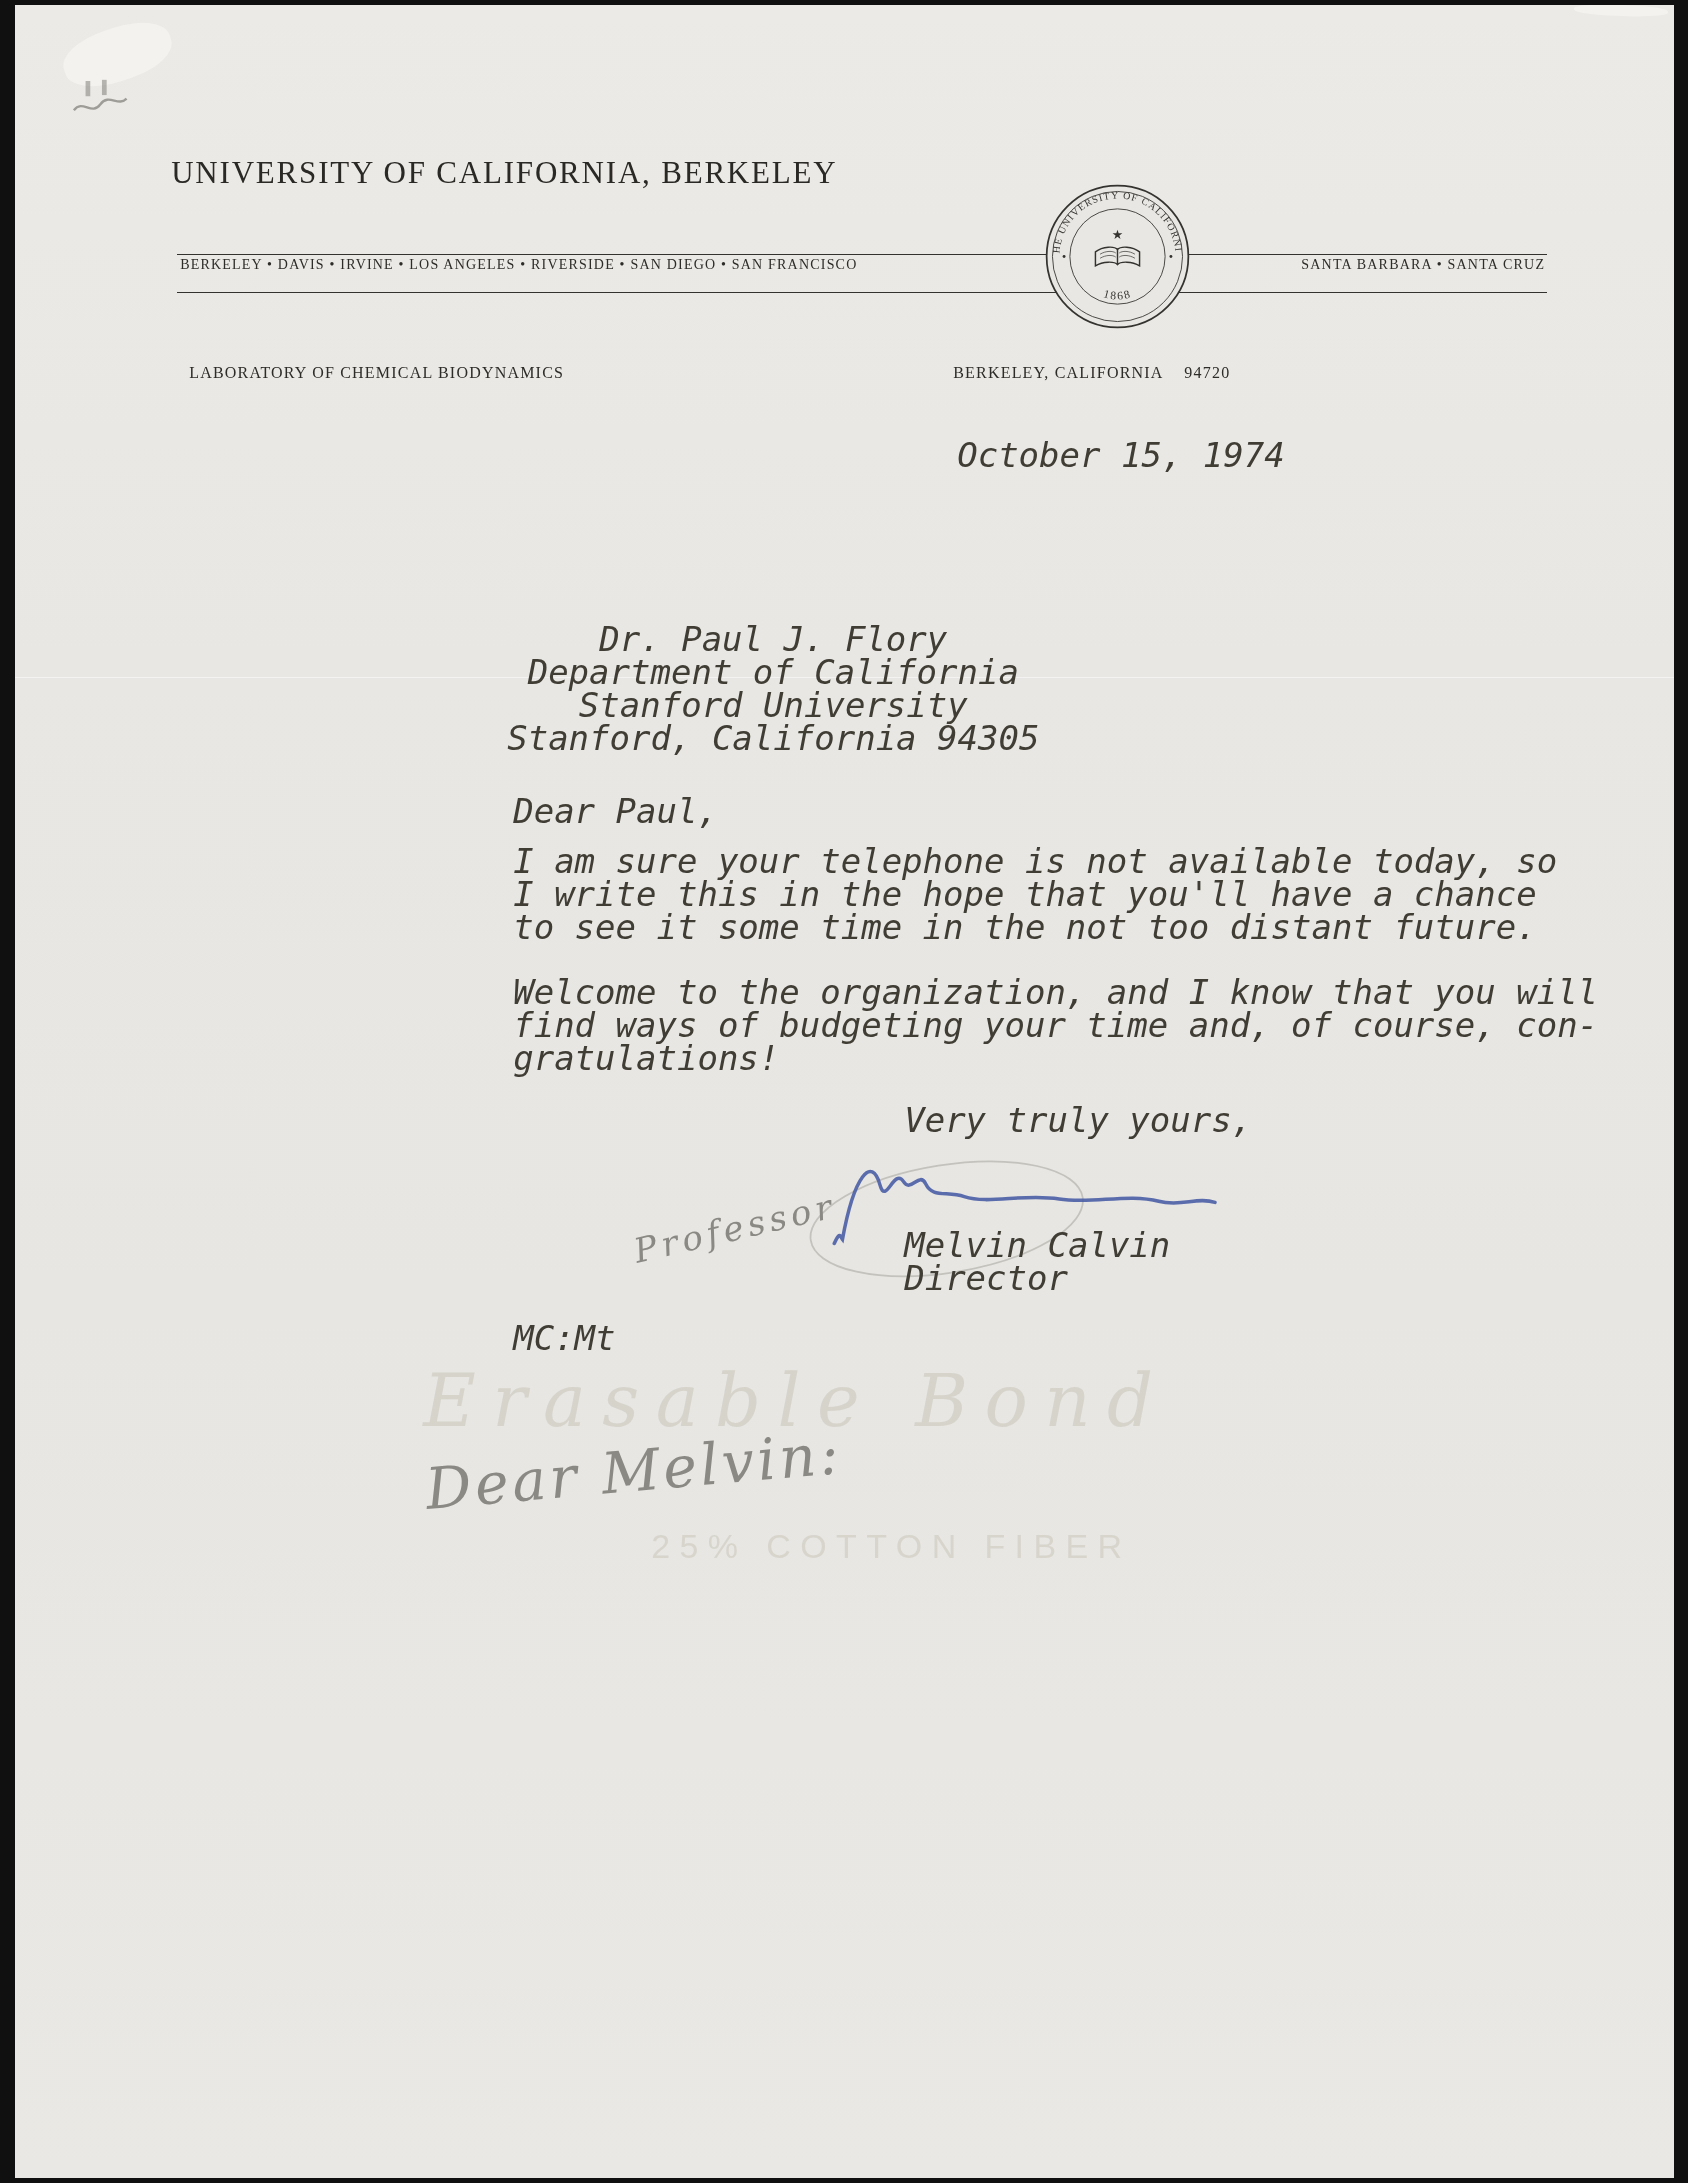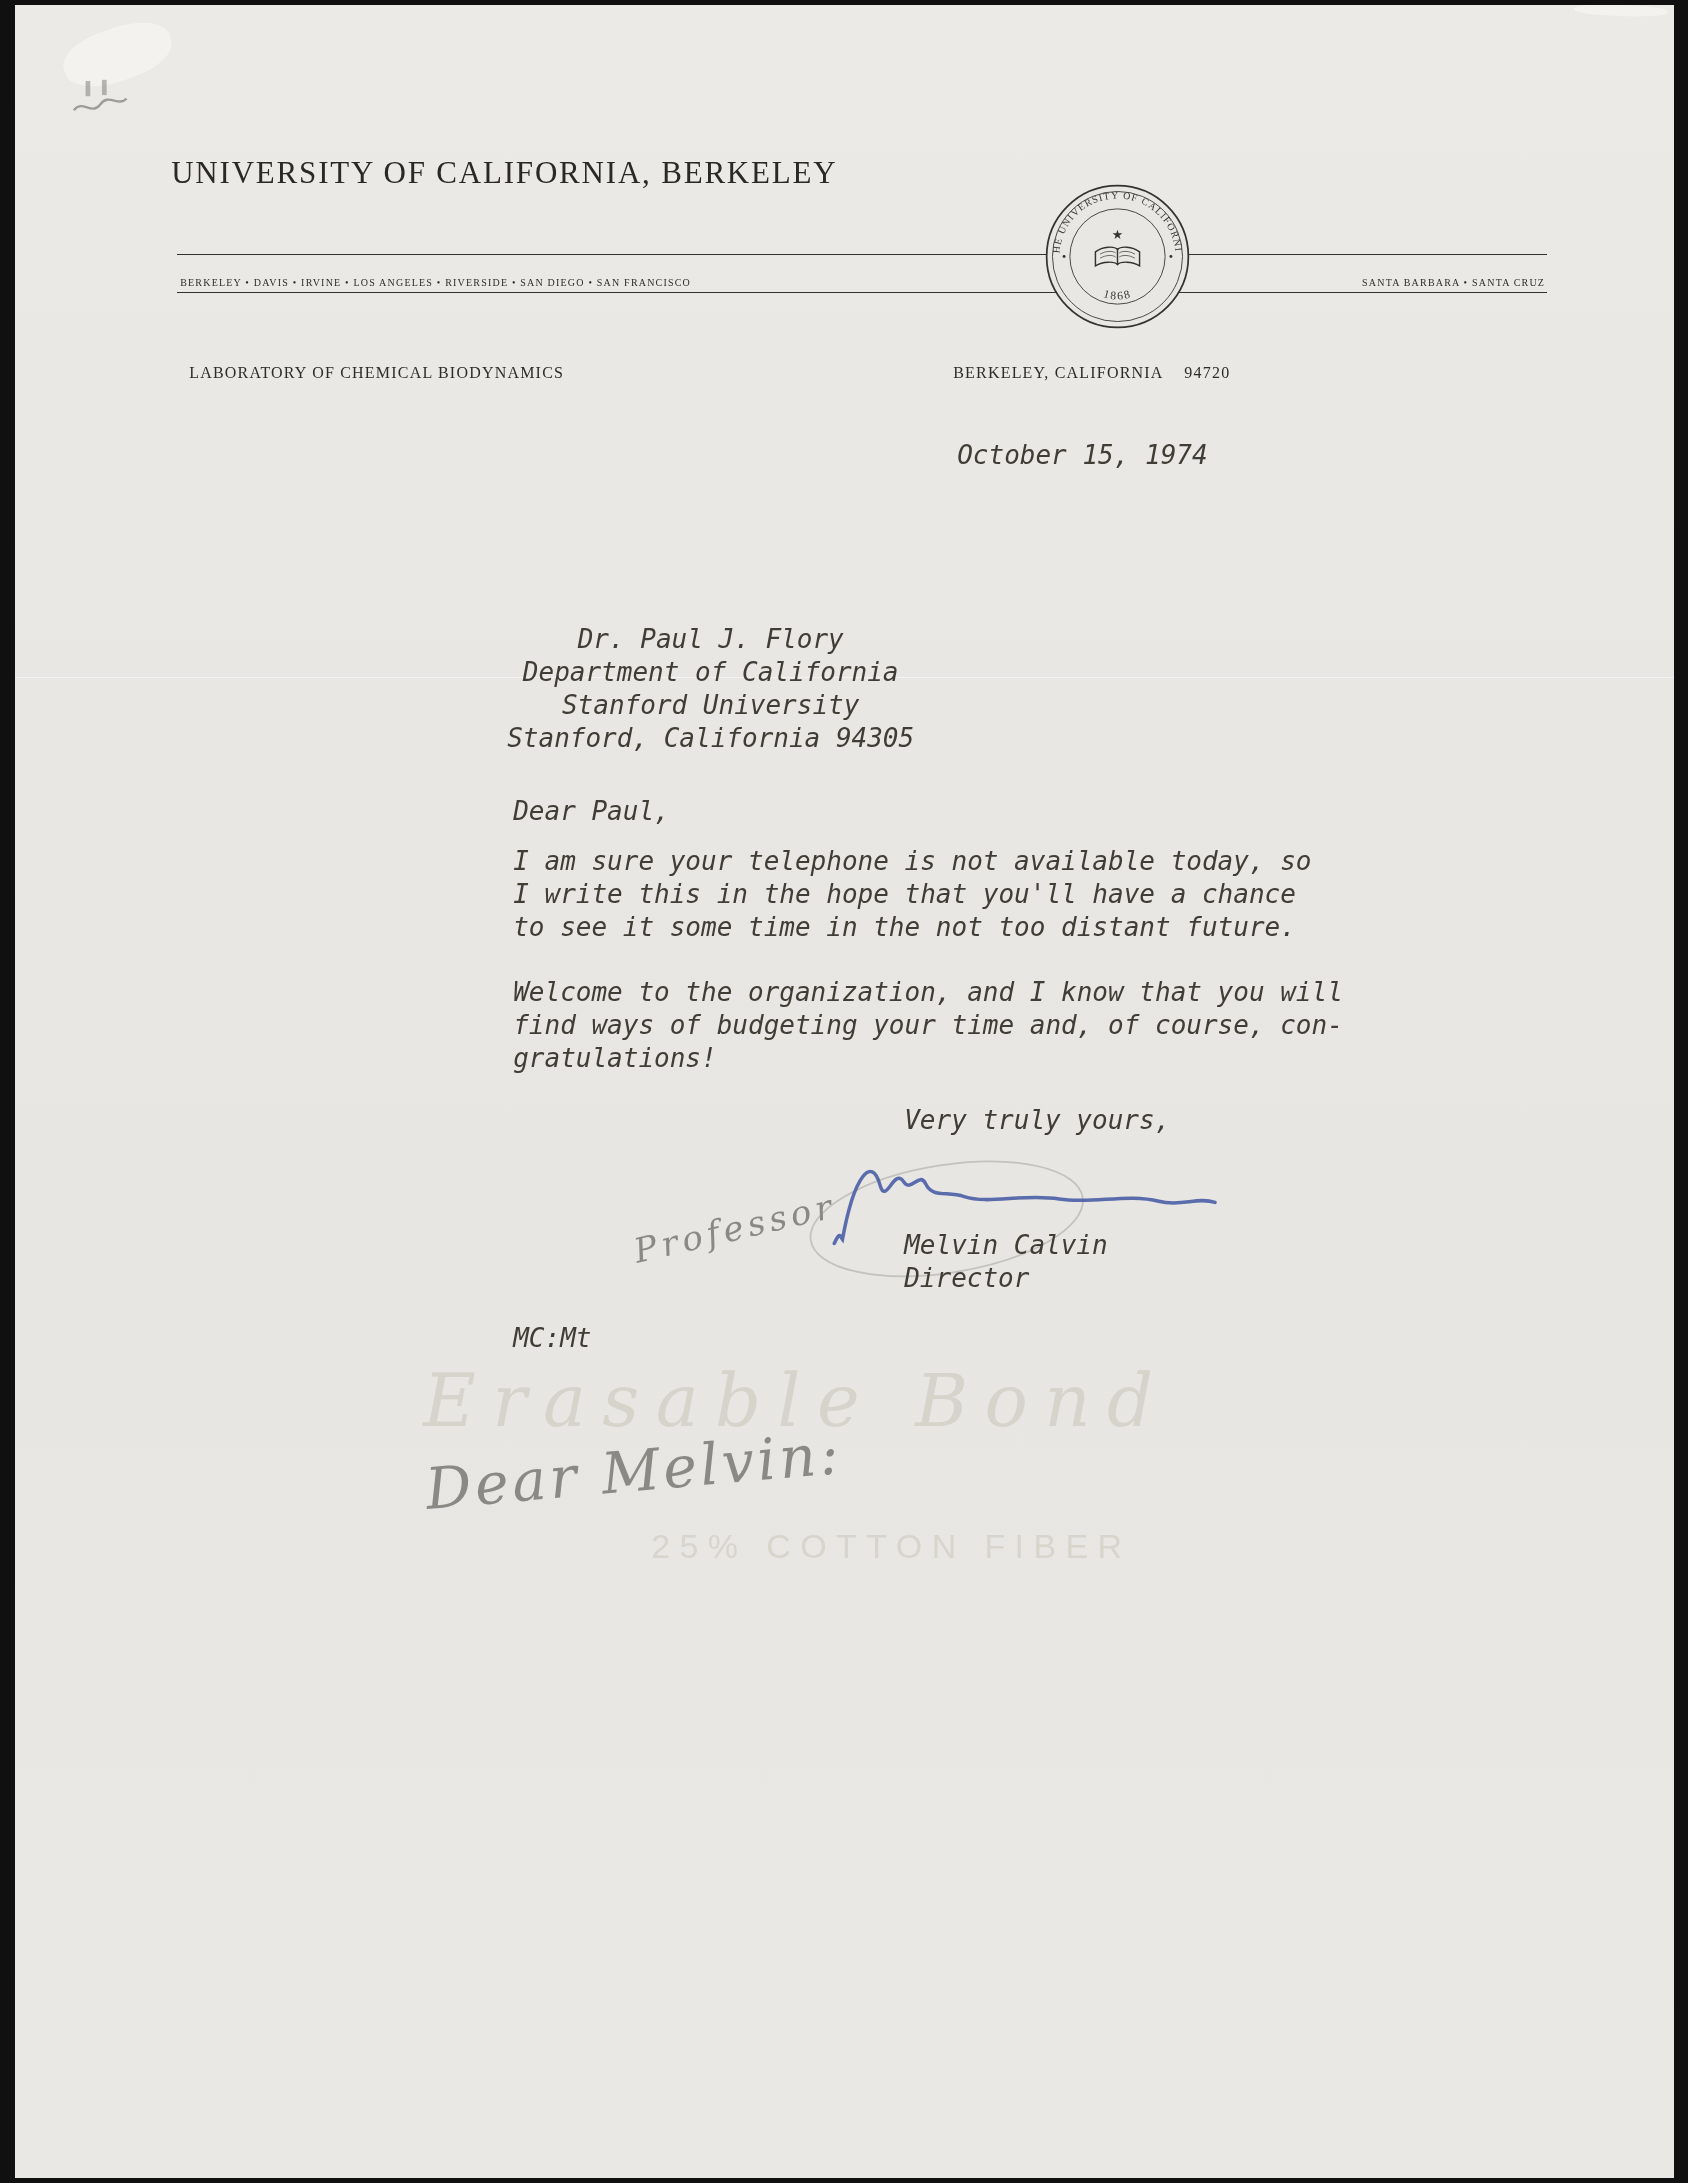--- a/index.html
+++ b/index.html
@@ -25,33 +25,33 @@
     font-size: 31px; letter-spacing: 1.8px;
     color: #2b2926; white-space: pre;
   }
   .rule {
     left: 162px; width: 1370px; height: 1.8px;
     background: #34322e;
   }
   .rule-top { top: 249px; }
   .rule-bottom { top: 287px; }
   .campuses {
-    top: 272px; font-size: 10px; letter-spacing: 1.2px;
+    top: 252px; font-size: 14px; letter-spacing: 1.2px;
     color: #2e2c29; white-space: pre;
   }
   .campuses-left { left: 165px; }
   .campuses-right { left: 1202px; width: 328px; text-align: right; }
   .dept-line {
     top: 359px; font-size: 16px; letter-spacing: 1.2px;
     color: #2e2c29; white-space: pre;
   }
   .type {
     font-family: "DejaVu Sans Mono", monospace;
     font-style: italic;
-    font-size: 26px;
+    font-size: 34px;
     line-height: 33px;
     color: #403d35;
     white-space: pre;
   }
   .pencil {
     font-family: "DejaVu Serif", serif;
     font-style: italic;
     color: #8b8983;
   }
   .watermark {

